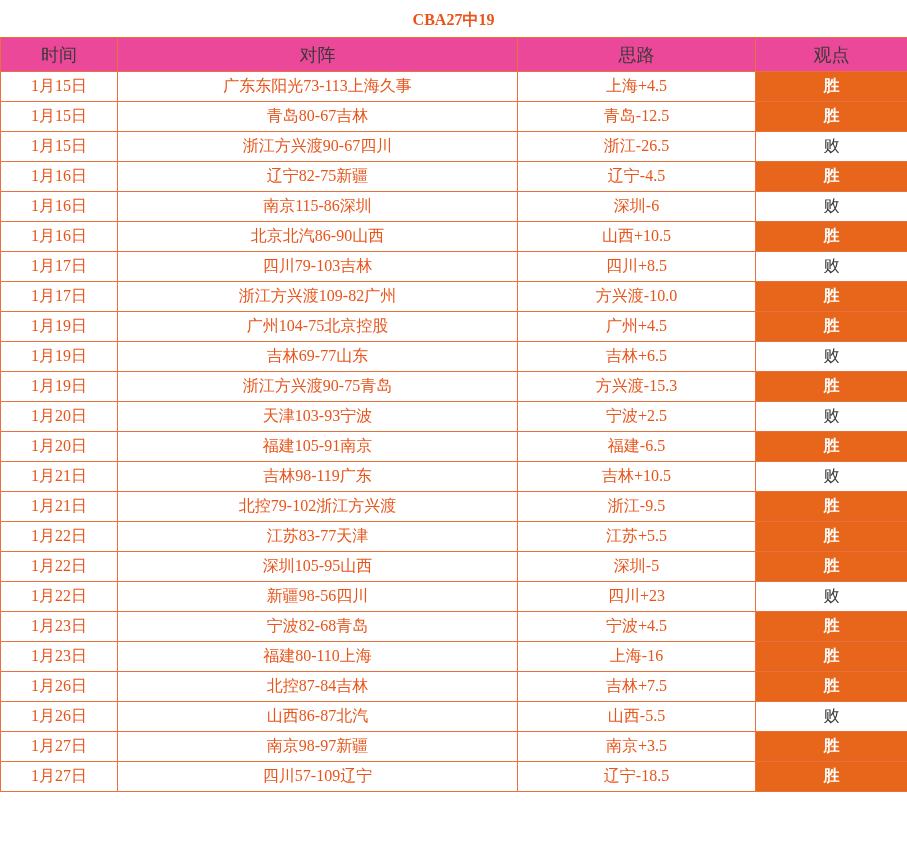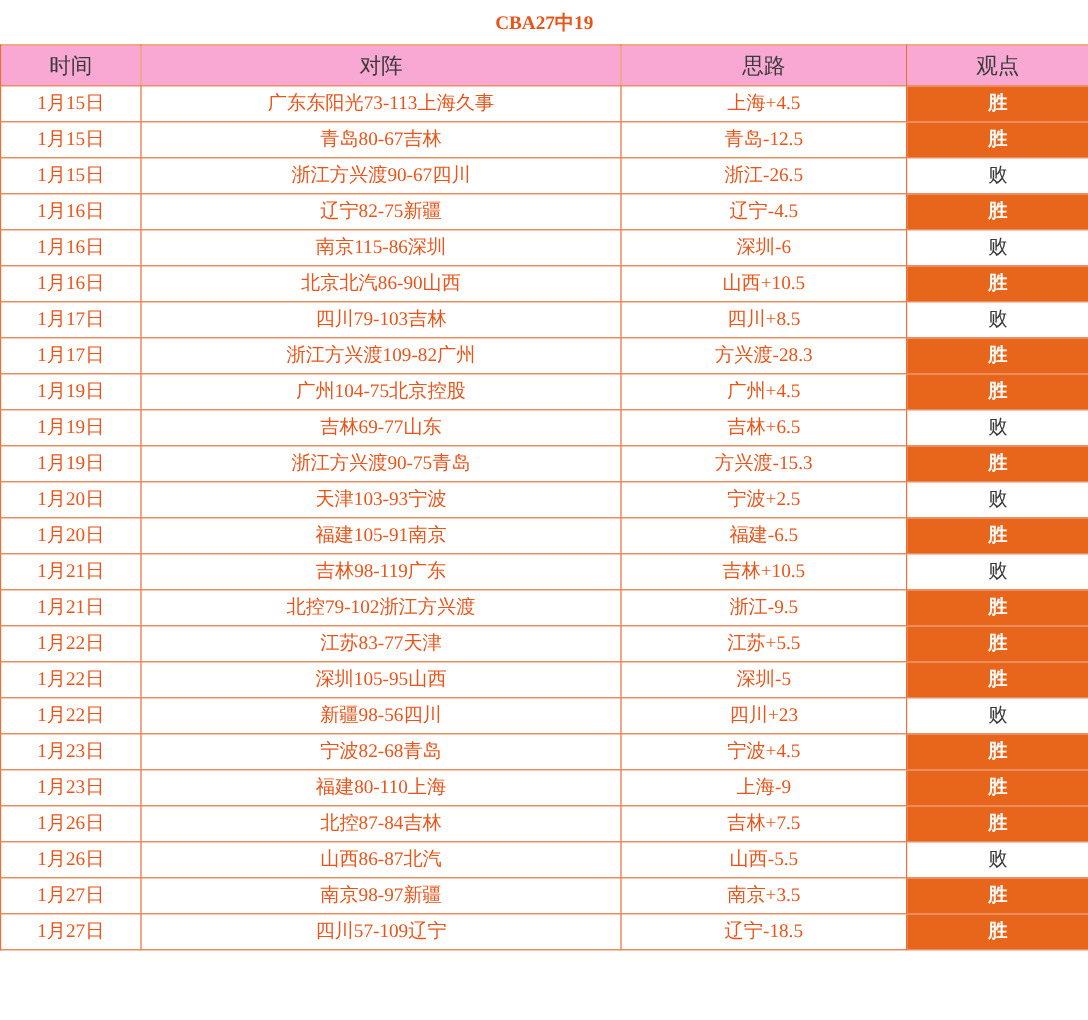--- a/index.html
+++ b/index.html
@@ -41,21 +41,21 @@
     border: 1px solid #e8703a;
     text-align: center;
     vertical-align: middle;
     height: 30px;
     font-size: 16px;
     padding: 0 2px;
     overflow: hidden;
     white-space: nowrap;
   }
   thead th {
-    background: #f9a8d4;
+    background: #ec4899;
     color: #3a3a3a;
     font-weight: normal;
     font-size: 18px;
     height: 34px;
   }
   td {
     color: #e8551b;
     background: #ffffff;
   }
   td.view {
@@ -132,21 +132,21 @@
         </tr>
         <tr>
           <td>1月17日</td>
           <td>四川79-103吉林</td>
           <td>四川+8.5</td>
           <td class="view lose">败</td>
         </tr>
         <tr>
           <td>1月17日</td>
           <td>浙江方兴渡109-82广州</td>
-          <td>方兴渡-28.3</td>
+          <td>方兴渡-10.0</td>
           <td class="view win">胜</td>
         </tr>
         <tr>
           <td>1月19日</td>
           <td>广州104-75北京控股</td>
           <td>广州+4.5</td>
           <td class="view win">胜</td>
         </tr>
         <tr>
           <td>1月19日</td>
@@ -204,21 +204,21 @@
         </tr>
         <tr>
           <td>1月23日</td>
           <td>宁波82-68青岛</td>
           <td>宁波+4.5</td>
           <td class="view win">胜</td>
         </tr>
         <tr>
           <td>1月23日</td>
           <td>福建80-110上海</td>
-          <td>上海-9</td>
+          <td>上海-16</td>
           <td class="view win">胜</td>
         </tr>
         <tr>
           <td>1月26日</td>
           <td>北控87-84吉林</td>
           <td>吉林+7.5</td>
           <td class="view win">胜</td>
         </tr>
         <tr>
           <td>1月26日</td>

